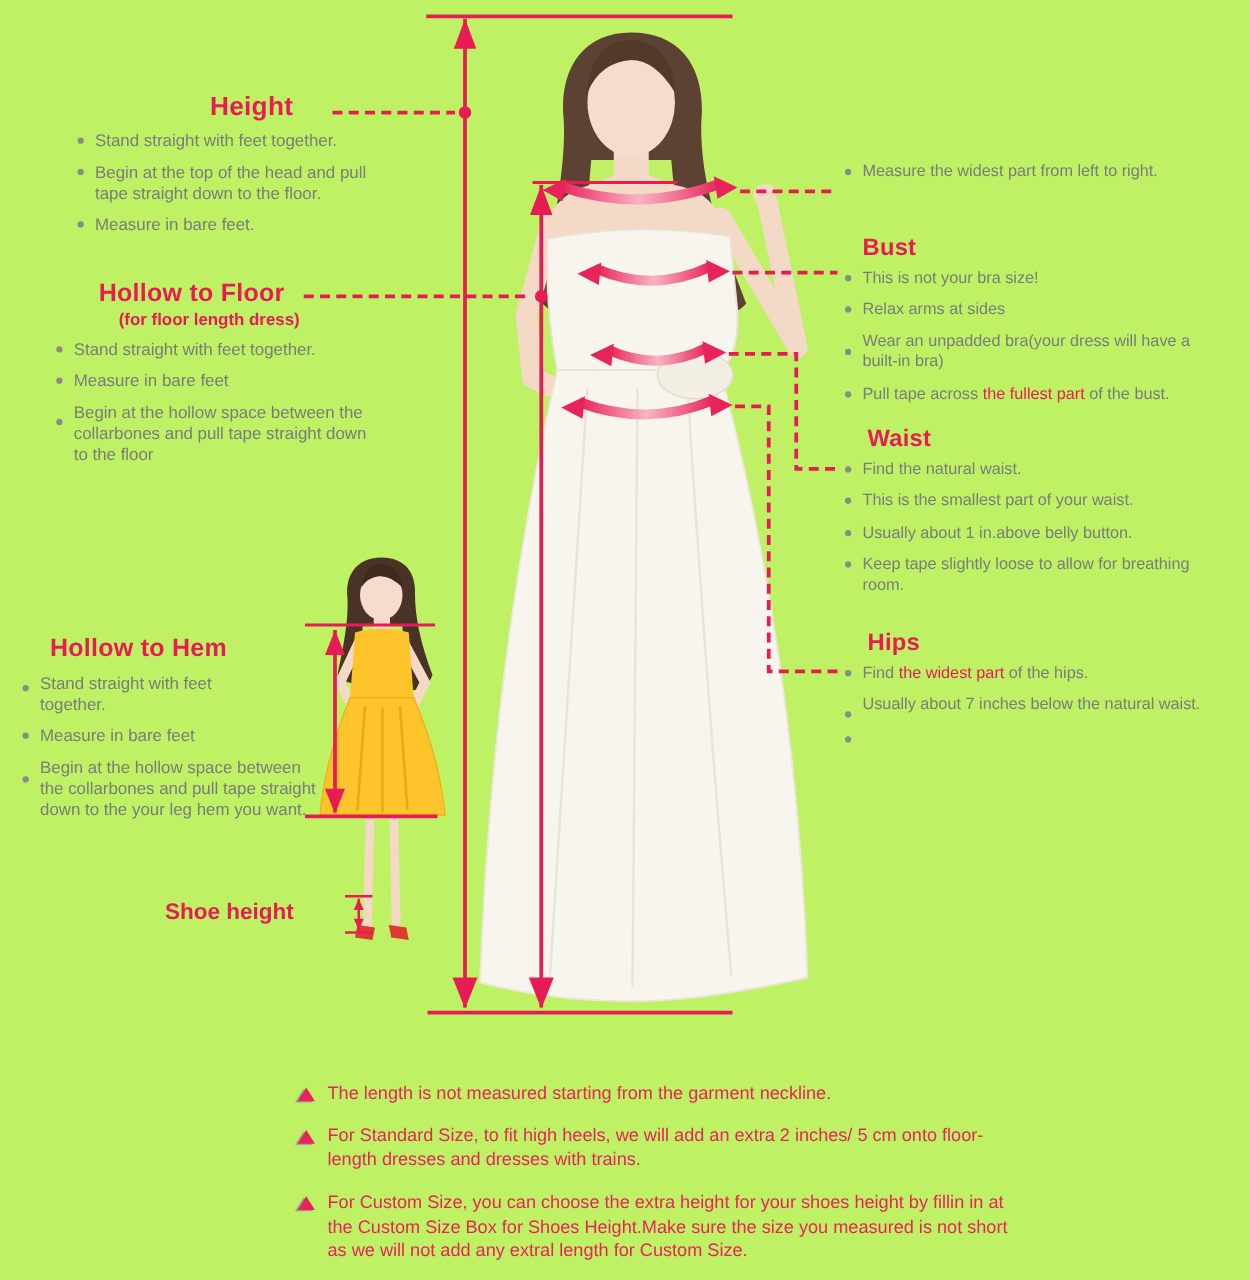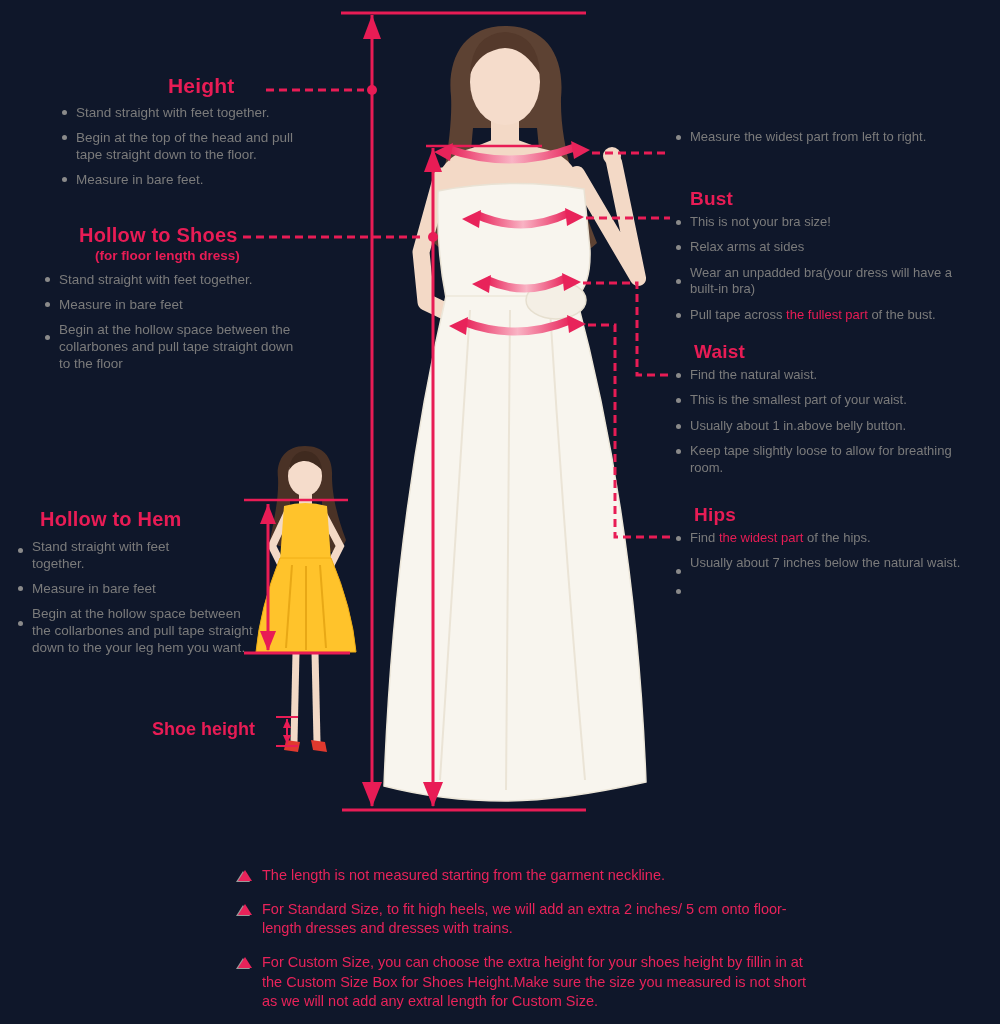--- a/index.html
+++ b/index.html
@@ -1,18 +1,18 @@
 <!DOCTYPE html>
 <html><head>
 <meta charset="utf-8">
 <style>
   * { margin:0; padding:0; box-sizing:border-box; }
   body { background:#fff; }
   .canvas {
-    position:relative; width:1000px; height:1024px; background:#0f172a;
+    position:relative; width:1000px; height:1024px; background:#bef264;
     font-family:"Liberation Sans", sans-serif; overflow:hidden;
   }
   svg.overlay { position:absolute; left:0; top:0; z-index:1; }
   .txt { position:absolute; z-index:2; }
   .sec-title { color:#e81c55; font-weight:bold; font-size:21px; letter-spacing:0.2px; }
   .sec-title.small { font-size:19px; }
   .sec-sub { color:#e81c55; font-size:13.5px; font-weight:bold; margin-top:1px; }
   .bullets { margin-top:6px; }
   .bullet { display:flex; color:#7b7b7b; font-size:13.5px; line-height:1.26; margin-bottom:8px; }
   .right .bullet { font-size:13px; margin-bottom:9px; }
@@ -146,21 +146,21 @@
           <span style="width:240px;">Begin at the top of the head and pull tape straight down to the floor.</span>
         </div>
       <div class="bullet">
           <span class="dot"></span>
           <span>Measure in bare feet.</span>
         </div>
     </div>
   </div>
 
   <div class="txt" style="left:45px; top:224px; width:300px;">
-    <div class="sec-title" style="margin-left:34px; font-size:20px;">Hollow to Shoes</div>
+    <div class="sec-title" style="margin-left:34px; font-size:20px;">Hollow to Floor</div>
     <div class="sec-sub" style="margin-left:50px;">(for floor length dress)</div>
     <div class="bullets" style="width:280px; margin-top:8px;">
       <div class="bullet">
           <span class="dot"></span>
           <span>Stand straight with feet together.</span>
         </div>
       <div class="bullet">
           <span class="dot"></span>
           <span>Measure in bare feet</span>
         </div>
@@ -182,21 +182,21 @@
           <span class="dot"></span>
           <span>Measure in bare feet</span>
         </div>
       <div class="bullet">
           <span class="dot" style="margin-top:16px;"></span>
           <span style="width:228px;">Begin at the hollow space between the collarbones and pull tape straight down to the your leg hem  you want.</span>
         </div>
     </div>
   </div>
 
-  <div class="txt shoe-label" style="left:132px; top:719px;margin-left:20px;">Shoe height</div>
+  <div class="txt shoe-label" style="left:132px; top:719px;">Shoe height</div>
 
   <div class="txt right" style="left:676px; top:126px; width:322px;">
     <div class="bullets" style="margin-top:3px;">
       <div class="bullet">
           <span class="dot"></span>
           <span>Measure the widest part from left to right.</span>
         </div>
     </div>
   </div>
 

